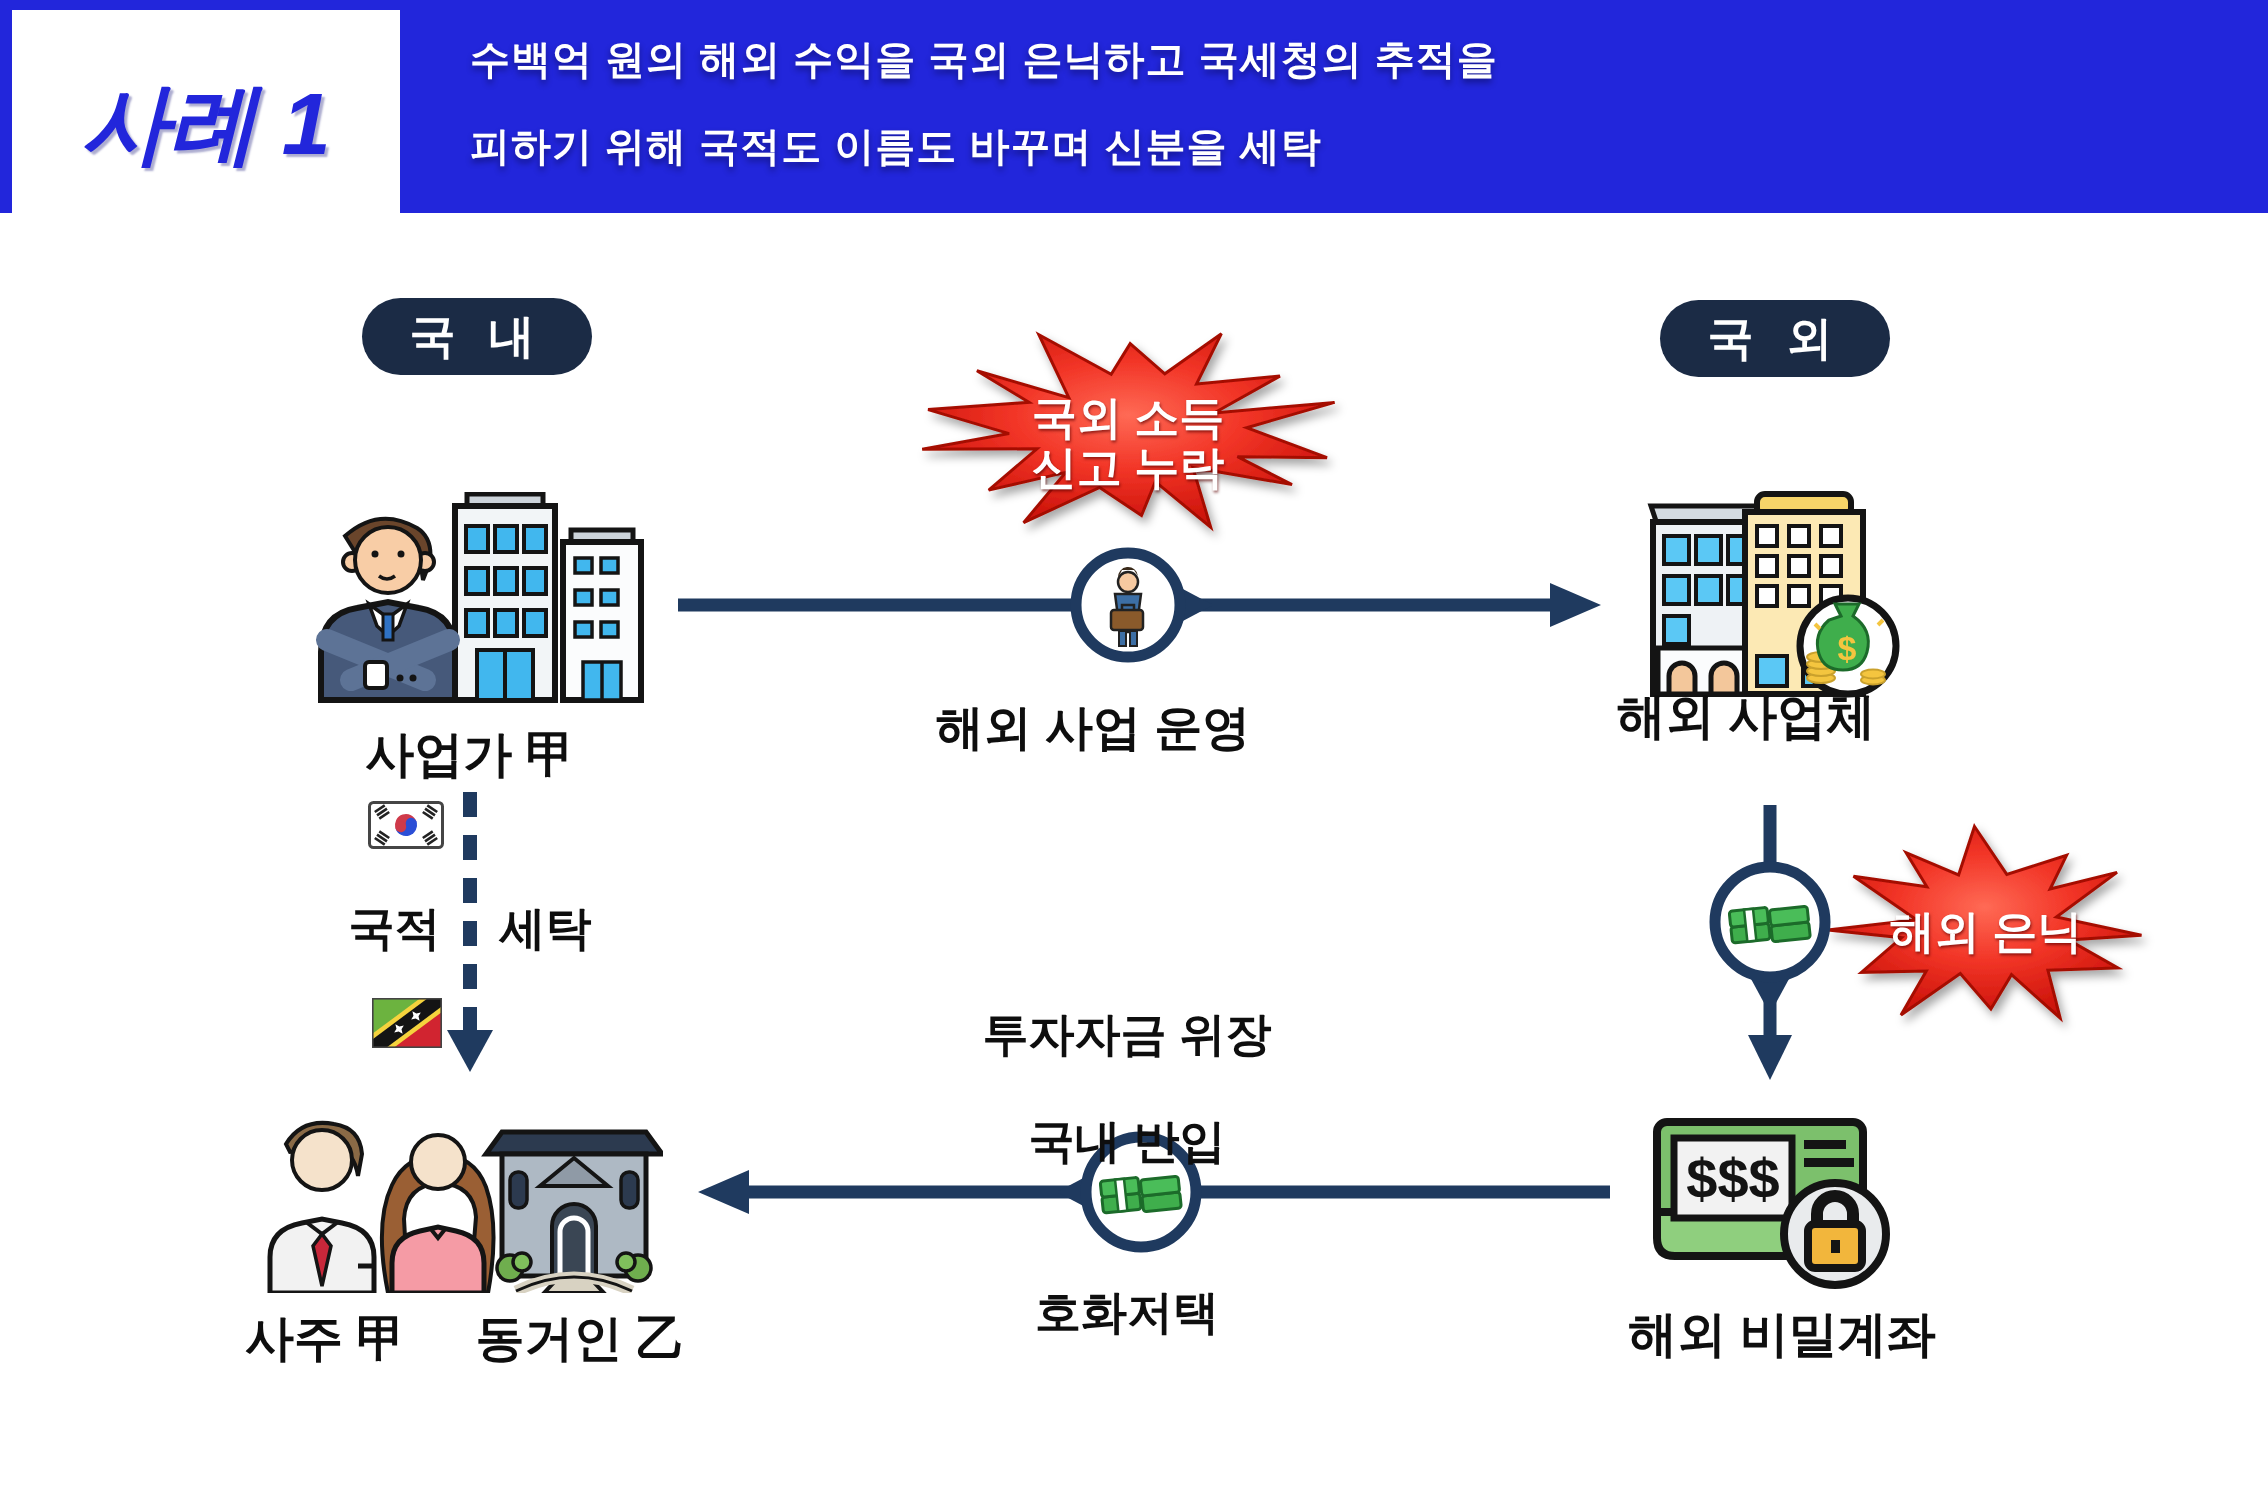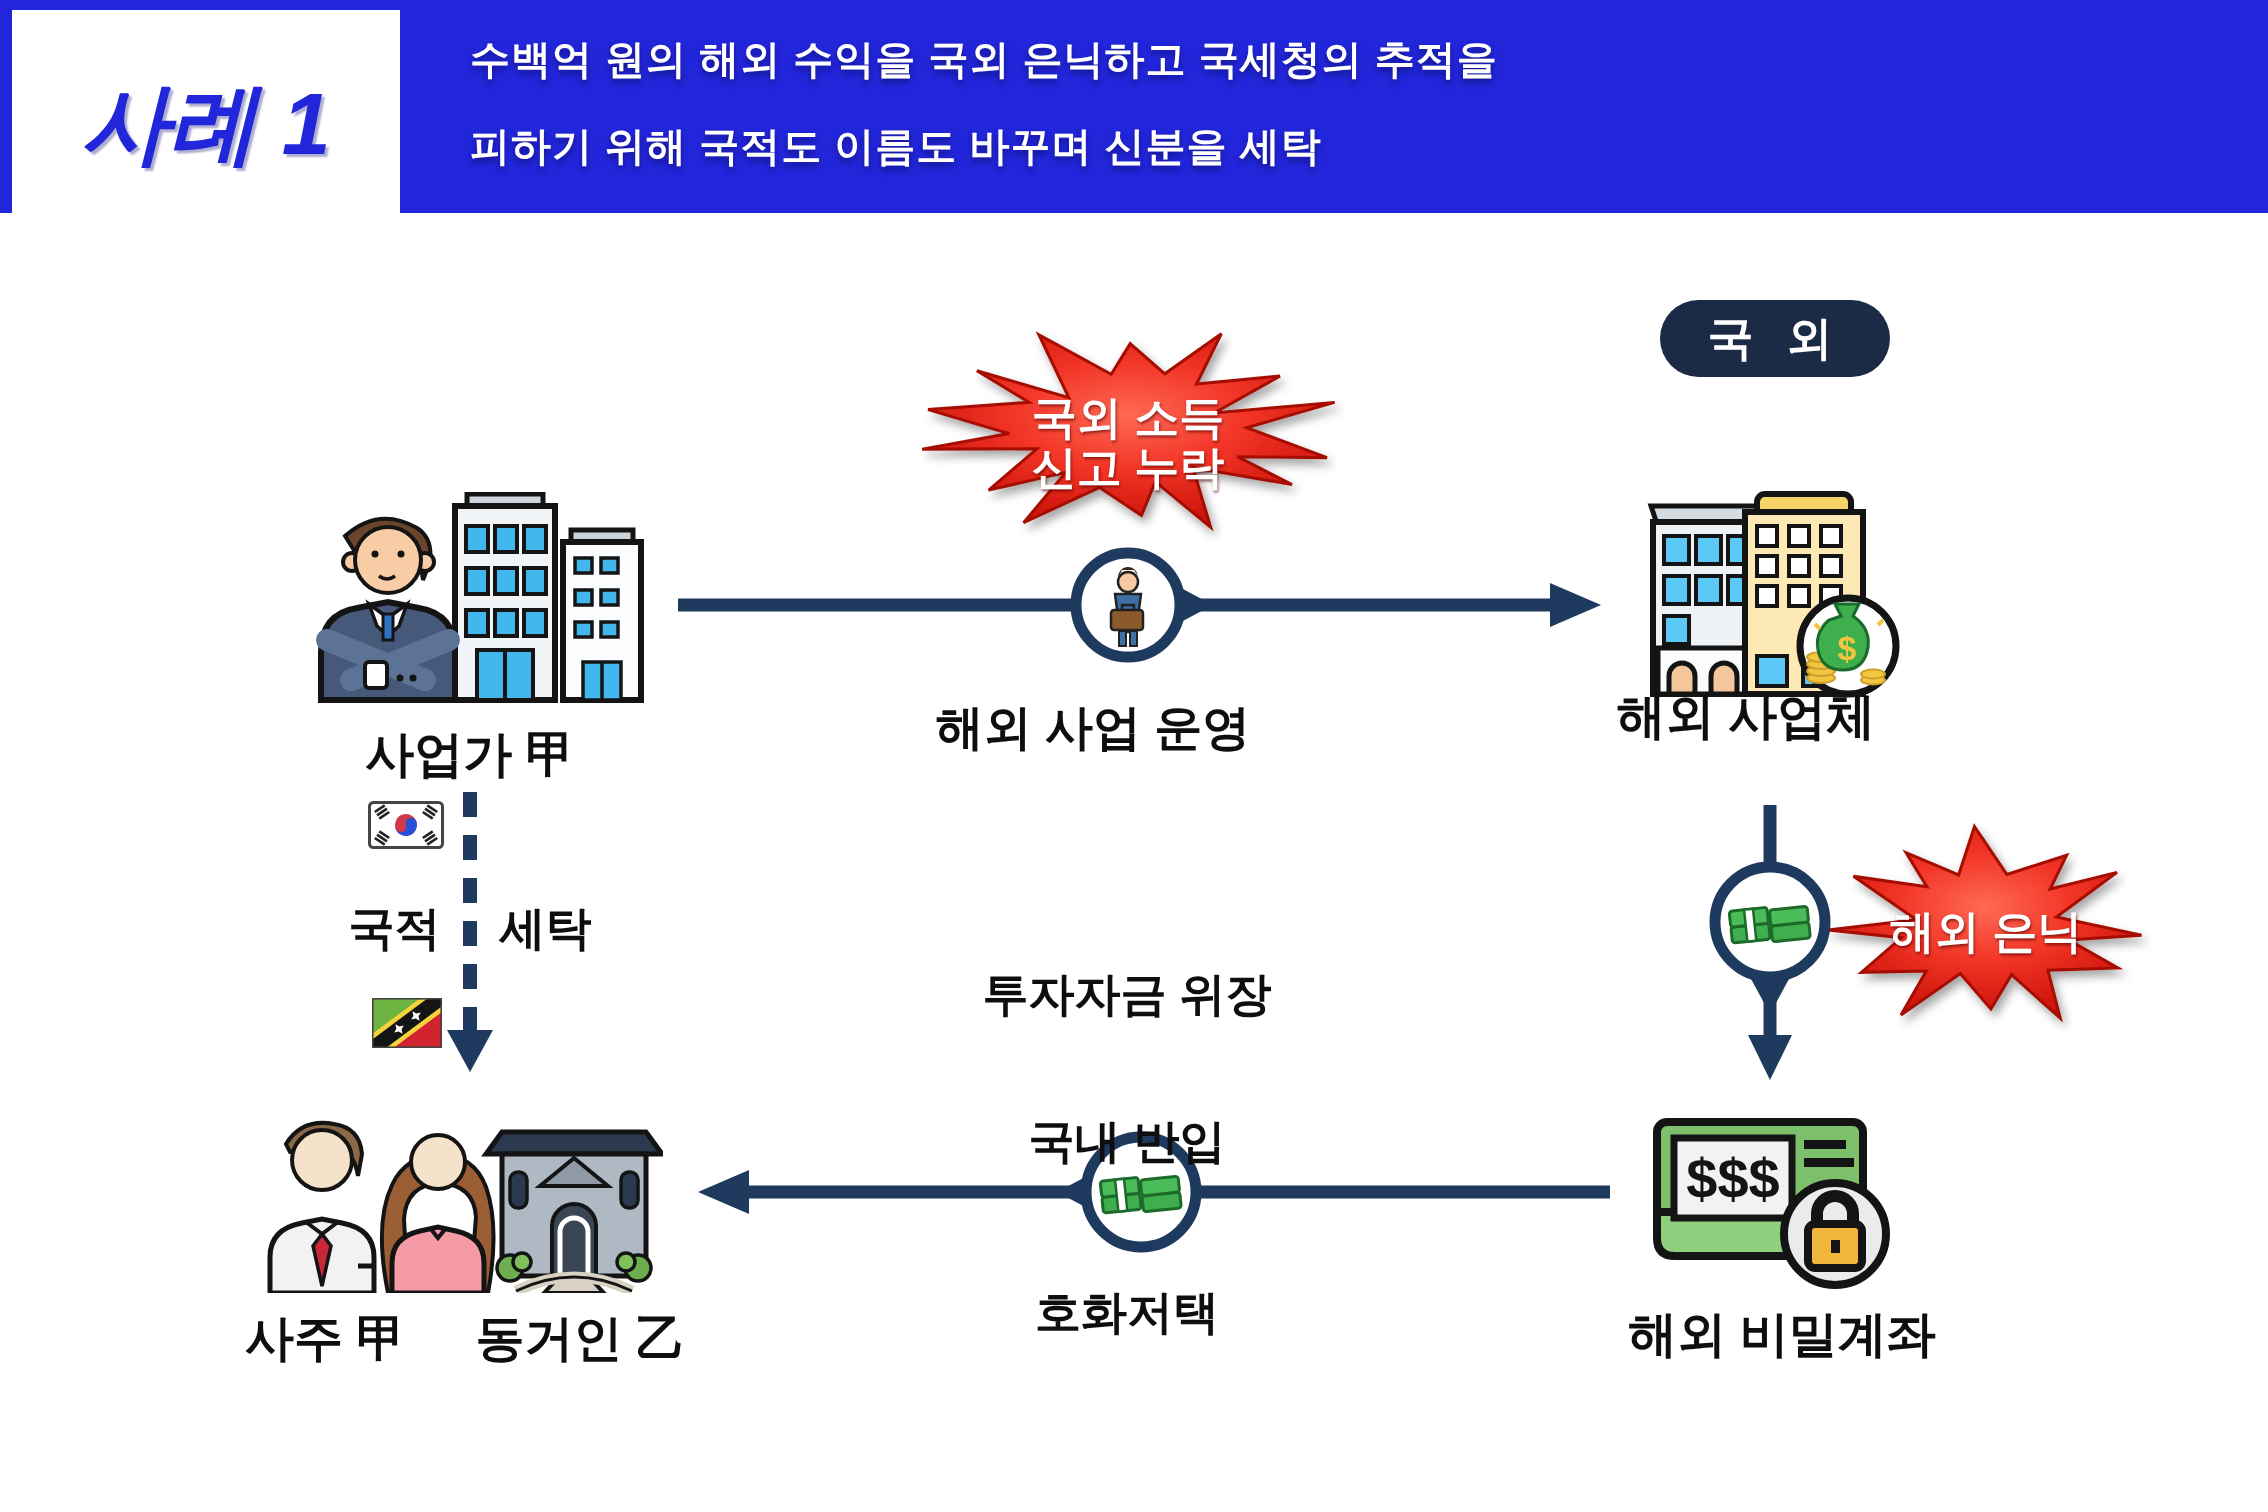--- a/index.html
+++ b/index.html
@@ -38,20 +38,23 @@
 
   <div class="abs banner"></div>
   <div class="abs case-box">
     <span class="case-label">사례 1</span>
   </div>
   <div class="abs title">
     <div>수백억 원의 해외 수익을 국외 은닉하고 국세청의 추적을</div>
     <div>피하기 위해 국적도 이름도 바꾸며 신분을 세탁</div>
   </div>
 
+  <div class="abs pill" style="left:362px; top:298px;">
+    <span>국 내</span>
+  </div>
   <div class="abs pill" style="left:1660px; top:300px;">
     <span>국 외</span>
   </div>
 
   <svg class="abs layer" viewBox="0 0 2268 1512">
     <defs>
       <radialGradient id="redGrad" cx="50%" cy="42%" r="62%">
         <stop offset="0%" stop-color="#ff6a55"></stop>
         <stop offset="45%" stop-color="#f23527"></stop>
         <stop offset="100%" stop-color="#c50d05"></stop>
@@ -318,21 +321,21 @@
 
   <div class="lbl" style="left:465px; top:1306px;">
     <div class="fam-row">
       <span>사주 甲</span>
       <span>동거인 乙</span>
     </div>
   </div>
 
   <div class="lbl flow-lbl" style="left:1093px; top:696px; font-size:48px;">해외 사업 운영</div>
 
-  <div class="lbl flow-lbl" style="left:1127px; top:964px;">투자자금 위장</div>
+  <div class="lbl flow-lbl" style="left:1127px; top:1004px;">투자자금 위장</div>
   <div class="lbl flow-lbl" style="left:1127px; top:1111px;">국내 반입</div>
   <div class="lbl flow-lbl" style="left:1127px; top:1282px;">호화저택</div>
 
   <div class="lbl star-txt" style="left:1128px; top:388px;">국외 소득</div>
   <div class="lbl star-txt" style="left:1128px; top:438px;">신고 누락</div>
   <div class="lbl star-txt" style="left:1986px; top:902px;">해외 은닉</div>
 
 </div>
 
 </body></html>

